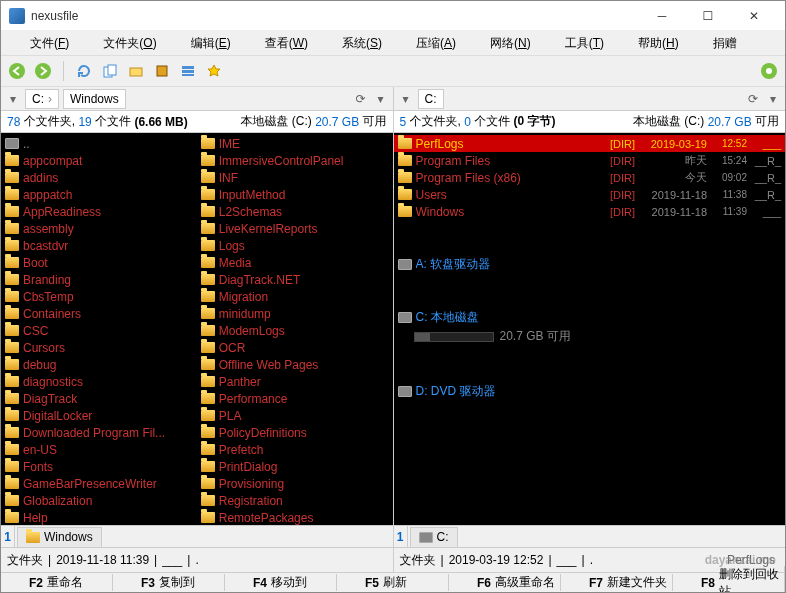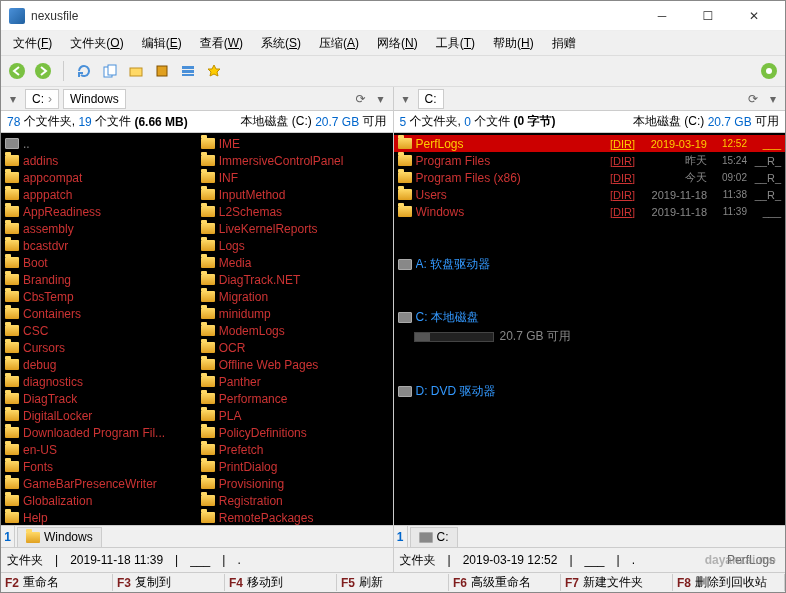--- a/index.html
+++ b/index.html
@@ -2,21 +2,21 @@
 <html><head>
 <meta charset="utf-8">
 <style>
 * { margin: 0; padding: 0; box-sizing: border-box; font-family: "Microsoft YaHei", "Segoe UI", sans-serif; font-size: 12px; }
 body { background: #fff; width: 786px; height: 593px; overflow: hidden; border: 1px solid #888; display: flex; flex-direction: column; }
 .titlebar { height: 30px; background: #fff; display: flex; align-items: center; padding: 0 8px; border-bottom: 1px solid #eee; }
 .titlebar-icon { width: 16px; height: 16px; background: linear-gradient(135deg,#4a90d9,#2060a0); border-radius: 2px; margin-right: 6px; }
 .titlebar-title { flex: 1; color: #333; }
 .win-btns { display: flex; gap: 0; }
 .win-btn { width: 46px; height: 30px; display: flex; align-items: center; justify-content: center; cursor: pointer; color: #333; }
-.menubar { height: 24px; display: flex; align-items: center; padding: 0 4px; background: #f0f0f0; gap: 2px; }
+.menubar { height: 24px; display: flex; align-items: center; padding: 0 21px; background: #f0f0f0; gap: 18px; }
 .menu-item { padding: 2px 8px; cursor: pointer; }
 .menu-item u { text-decoration: underline; }
 .toolbar { height: 32px; background: #f0f0f0; display: flex; align-items: center; padding: 0 6px; gap: 6px; border-top: 1px solid #ddd; border-bottom: 1px solid #ddd; }
 .tb-btn { width: 20px; height: 20px; display: flex; align-items: center; justify-content: center; cursor: pointer; }
 .tb-sep { width: 1px; height: 20px; background: #ccc; margin: 0 4px; }
 .tb-spacer { flex: 1; }
 .panes { flex: 1; display: flex; min-height: 0; }
 .pane { flex: 1; display: flex; flex-direction: column; min-width: 0; }
 .pane.left { border-right: 1px solid #ccc; }
 .breadcrumb { height: 24px; background: #f0f0f0; display: flex; align-items: center; padding: 0 4px; gap: 4px; border-bottom: 1px solid #ccc; }
@@ -32,36 +32,36 @@
 .filelist::-webkit-scrollbar-track { background: #f0f0f0; }
 .filelist::-webkit-scrollbar-thumb { background: #c0c0c0; border: 1px solid #888; }
 .columns { display: flex; height: 100%; }
 .col { flex: 1; padding: 2px 0; }
 .col.single { flex: none; width: 100%; }
 .row { height: 17px; display: flex; align-items: center; padding: 0 4px; color: #cc3333; white-space: nowrap; overflow: hidden; cursor: pointer; gap: 4px; font-size: 12px; }
 .row.selected { background: #cc0000; color: #ffcc00; }
 .row.parent { color: #888; }
 .row.drive { color: #3399ff; margin-top: 36px; }
 .row .fname { flex: 1; overflow: hidden; text-overflow: ellipsis; }
-.row .dir { color: #cc3333; width: 36px; text-align: right; font-size: 11px; text-decoration: underline; }
+.row .dir { color: #cc3333; width: 36px; text-align: right; font-size: 11px; }
 .row .date { color: #888; width: 68px; text-align: right; font-size: 11px; }
 .row .time { color: #888; width: 36px; text-align: right; font-size: 10px; }
 .row .attr { color: #888; width: 30px; text-align: right; font-size: 11px; }
 .row.selected .dir, .row.selected .date, .row.selected .time, .row.selected .attr { color: #ffcc00; }
 .folder-icon { width: 14px; height: 11px; background: linear-gradient(#ffd966,#e0a020); border-radius: 1px; position: relative; flex-shrink: 0; }
 .folder-icon::before { content: ''; position: absolute; top: -3px; left: 0; width: 6px; height: 3px; background: #ffd966; border-radius: 1px 1px 0 0; }
 .drive-icon { width: 14px; height: 11px; background: #888; border: 1px solid #aaa; border-radius: 1px; flex-shrink: 0; }
 .tabbar { height: 22px; background: #f0f0f0; display: flex; align-items: center; border-top: 1px solid #ccc; position: relative; }
 .tab { display: flex; align-items: center; gap: 4px; padding: 0 8px; height: 20px; background: #e8e8e8; border: 1px solid #ccc; border-bottom: none; margin-left: 2px; cursor: pointer; }
 .tab-num { background: #f0f0f0; width: 14px; text-align: center; color: #0066cc; font-weight: bold; border-right: 1px solid #ccc; height: 100%; display: flex; align-items: center; justify-content: center; }
 .tabbar-right { margin-left: auto; padding-right: 4px; color: #666; }
-.status { height: 20px; background: #f0f0f0; display: flex; align-items: center; padding: 12px 6px; border-top: 1px solid #ccc; gap: 12px; }
+.status { height: 20px; background: #f0f0f0; display: flex; align-items: center; padding: 12px 6px; border-top: 1px solid #ccc; gap: 5px; }
 .fkeys { height: 20px; background: #f0f0f0; display: flex; align-items: center; border-top: 1px solid #ccc; }
 .fkey { flex: 1; display: flex; align-items: center; gap: 4px; padding: 0 4px; border-right: 1px solid #ccc; cursor: pointer; }
-.fkey .fn { color: #7f1d1d; font-weight: bold; }
+.fkey .fn { color: #000000; font-weight: bold; margin-left: 24px; }
 .watermark { position: absolute; right: 10px; bottom: 26px; color: #888; font-size: 12px; font-weight: bold; opacity: 0.6; pointer-events: none; }
 .diskbar { display: flex; align-items: center; gap: 6px; padding: 2px 20px; color: #888; }
 .diskbar-track { width: 80px; height: 10px; background: #222; border: 1px solid #444; }
 .diskbar-fill { height: 100%; background: #555; }
 </style>
 </head>
 <body>
 
 <div class="titlebar">
   <div class="titlebar-icon"></div>
@@ -169,25 +169,25 @@
     </div>
     <div class="filelist">
       <div class="columns">
         <div class="col" id="left-col1">
             <div class="row parent">
               <div class="drive-icon"></div>
               <span class="fname">..</span>
             </div>
             <div class="row">
               <div class="folder-icon"></div>
+              <span class="fname">appcompat</span>
+            </div>
+            <div class="row">
+              <div class="folder-icon"></div>
               <span class="fname">addins</span>
-            </div>
-            <div class="row">
-              <div class="folder-icon"></div>
-              <span class="fname">appcompat</span>
             </div>
             <div class="row">
               <div class="folder-icon"></div>
               <span class="fname">apppatch</span>
             </div>
             <div class="row">
               <div class="folder-icon"></div>
               <span class="fname">AppReadiness</span>
             </div>
             <div class="row">

